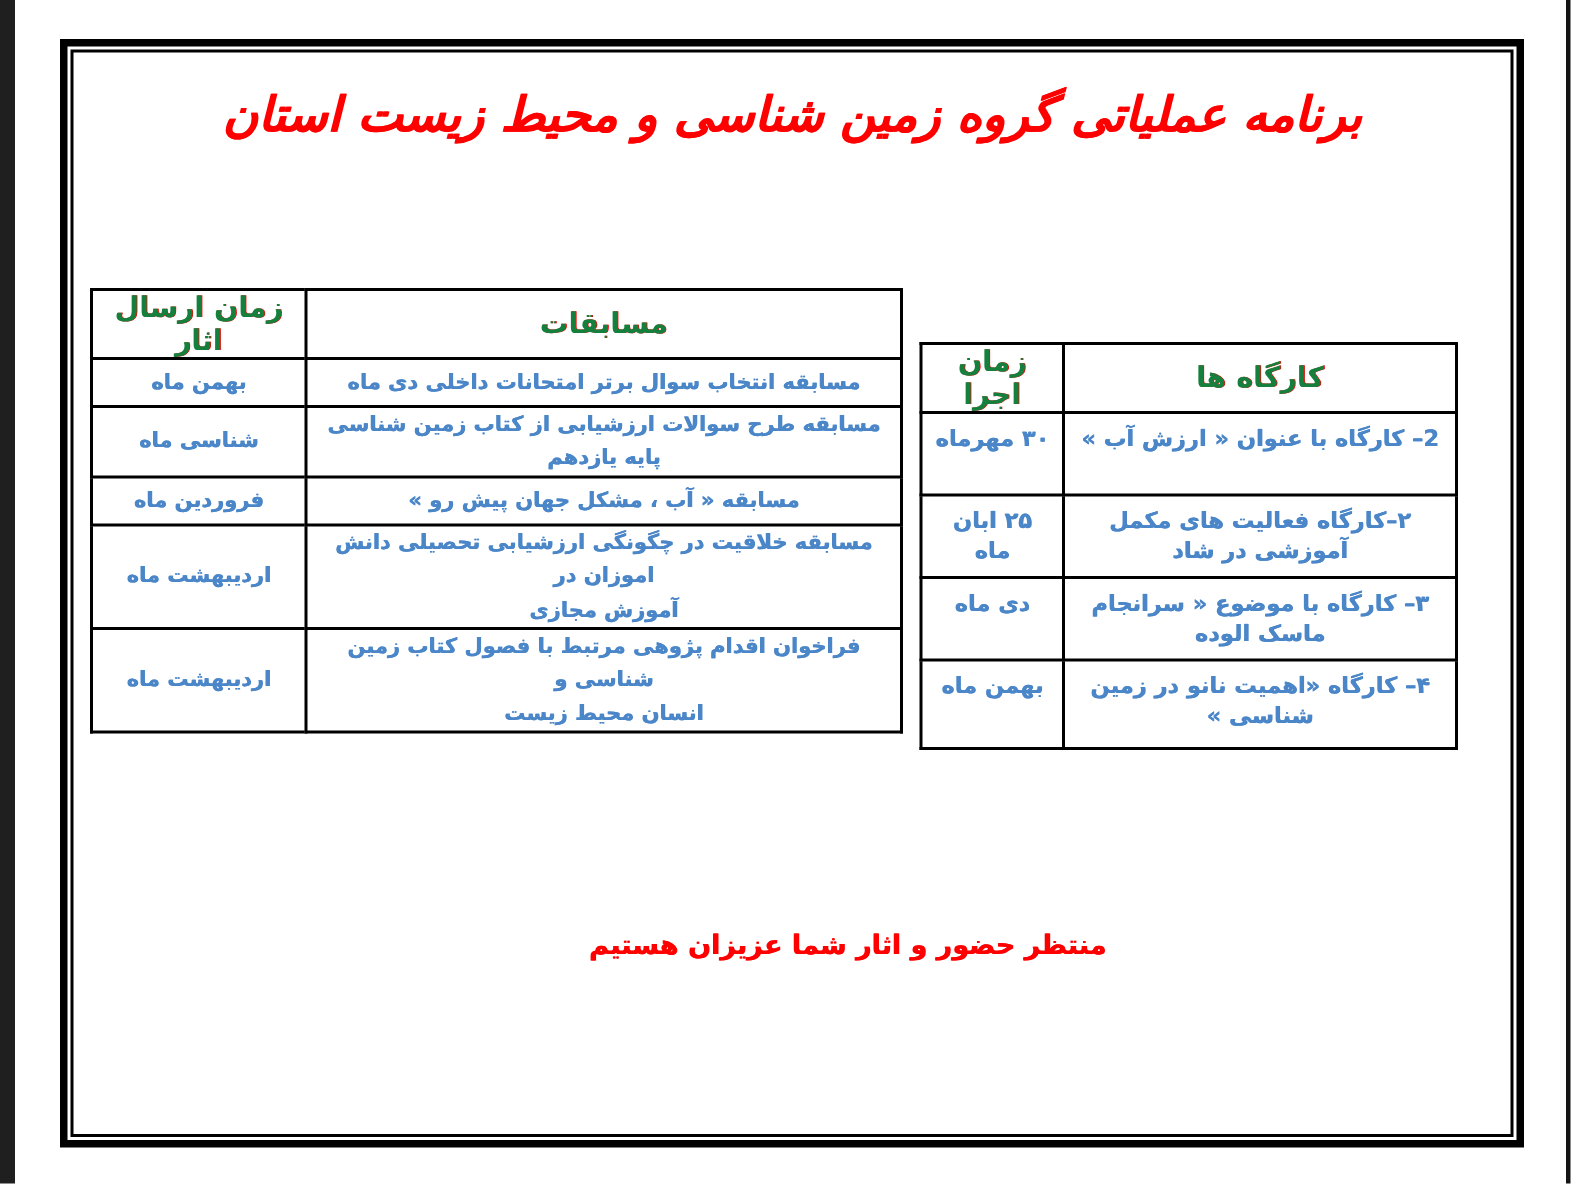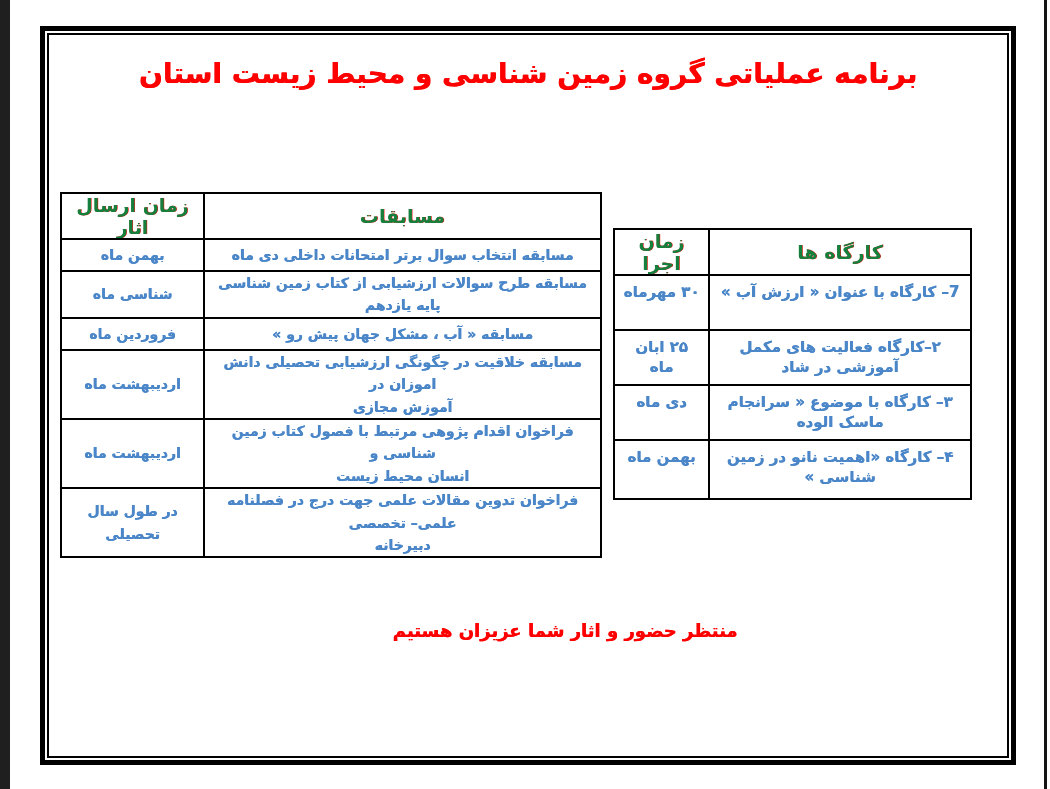--- a/index.html
+++ b/index.html
@@ -13,23 +13,24 @@
   
   .left-strip{position:absolute;left:0;top:0;width:10px;height:789px;background:#1f1f1f;}
   .right-line{position:absolute;left:1044px;top:0;width:3px;height:789px;background:#141414;}
 
   
   .frame-outer{position:absolute;left:40px;top:26px;width:976px;height:739px;border:5px solid #000;}
   .frame-inner{position:absolute;inset:2px;border:2px solid #000;}
 
   .page-title{
     position:absolute;left:40px;top:57px;width:976px;
-    text-align:center;color:#ff0000;font-weight:bold;font-size:28px;
+    text-align:center;color:#ff0000;font-weight:bold;font-size:32px;
     text-shadow:0.6px 0 0 #ff0000;
     direction:rtl;
+    font-style:italic;
   }
 
   table{position:absolute;border-collapse:collapse;table-layout:fixed;direction:rtl;font-weight:bold;}
   th,td{border:2px solid #000;overflow:hidden;text-align:center;padding:0 6px;}
   th{color:#15803d;font-size:19px;text-shadow:0.5px 0 0 #ff0000;}
   td{color:#4a86c8;text-shadow:0.4px 0 0 #4a86c8;}
 
   .comp-table{left:60px;top:192px;width:540px;font-size:14px;}
   .comp-table td{vertical-align:middle;white-space:pre-line;line-height:1.6;}
 
@@ -79,40 +80,35 @@
     <tr style="height:57px">
       <td>مسابقه خلاقیت در چگونگی ارزشیابی تحصیلی دانش اموزان در
 آموزش مجازی</td>
       <td>اردیبهشت ماه</td>
     </tr>
     <tr style="height:61px">
       <td>فراخوان اقدام پژوهی مرتبط با فصول کتاب زمین شناسی  و
 انسان محیط زیست</td>
       <td>اردیبهشت ماه</td>
     </tr>
-    <tr style="height:64px">
-      <td>فراخوان تدوین مقالات علمی جهت درج در فصلنامه علمی– تخصصی
-دبیرخانه</td>
-      <td>در طول سال تحصیلی</td>
-    </tr>
   </tbody>
 </table>
 
 <table class="ws-table">
   <colgroup>
       <col style="width:262px">
       <col style="width:95px">
     </colgroup>
   <tbody>
     <tr style="height:40px">
       <th>کارگاه ها</th>
       <th>زمان اجرا</th>
     </tr>
     <tr style="height:55px">
-      <td>7–  کارگاه با عنوان  « ارزش آب »</td>
+      <td>2–  کارگاه با عنوان  « ارزش آب »</td>
       <td>۳۰  مهرماه</td>
     </tr>
     <tr style="height:55px">
       <td>۲–کارگاه  فعالیت های مکمل آموزشی در شاد</td>
       <td>۲۵ ابان ماه</td>
     </tr>
     <tr style="height:55px">
       <td>۳– کارگاه با موضوع  « سرانجام ماسک الوده</td>
       <td>دی ماه</td>
     </tr>

